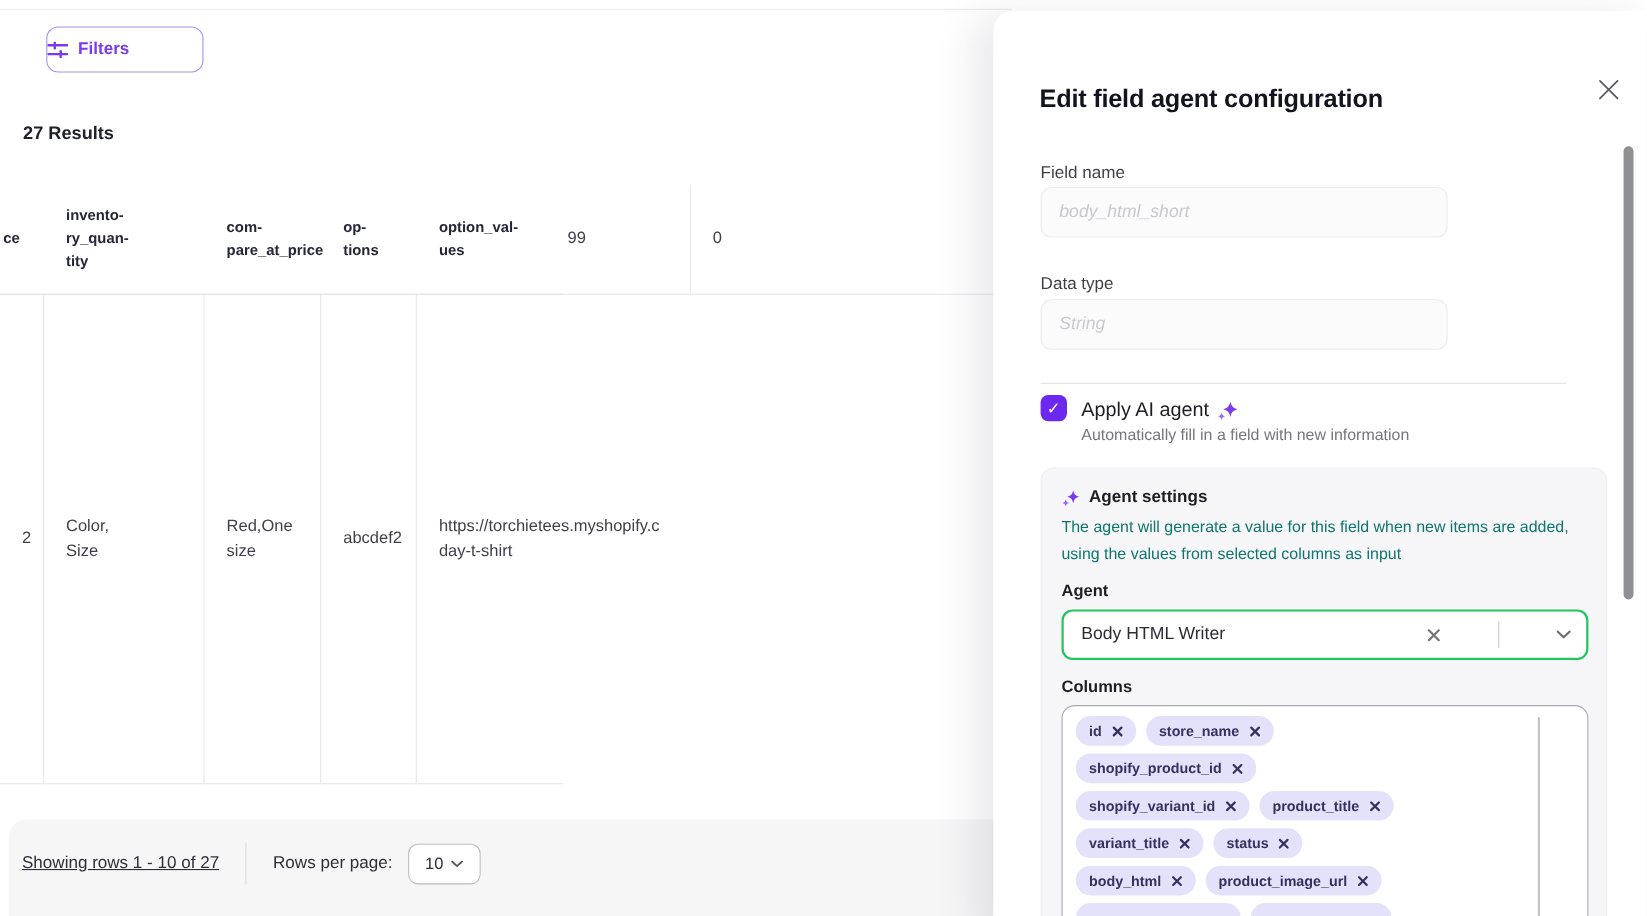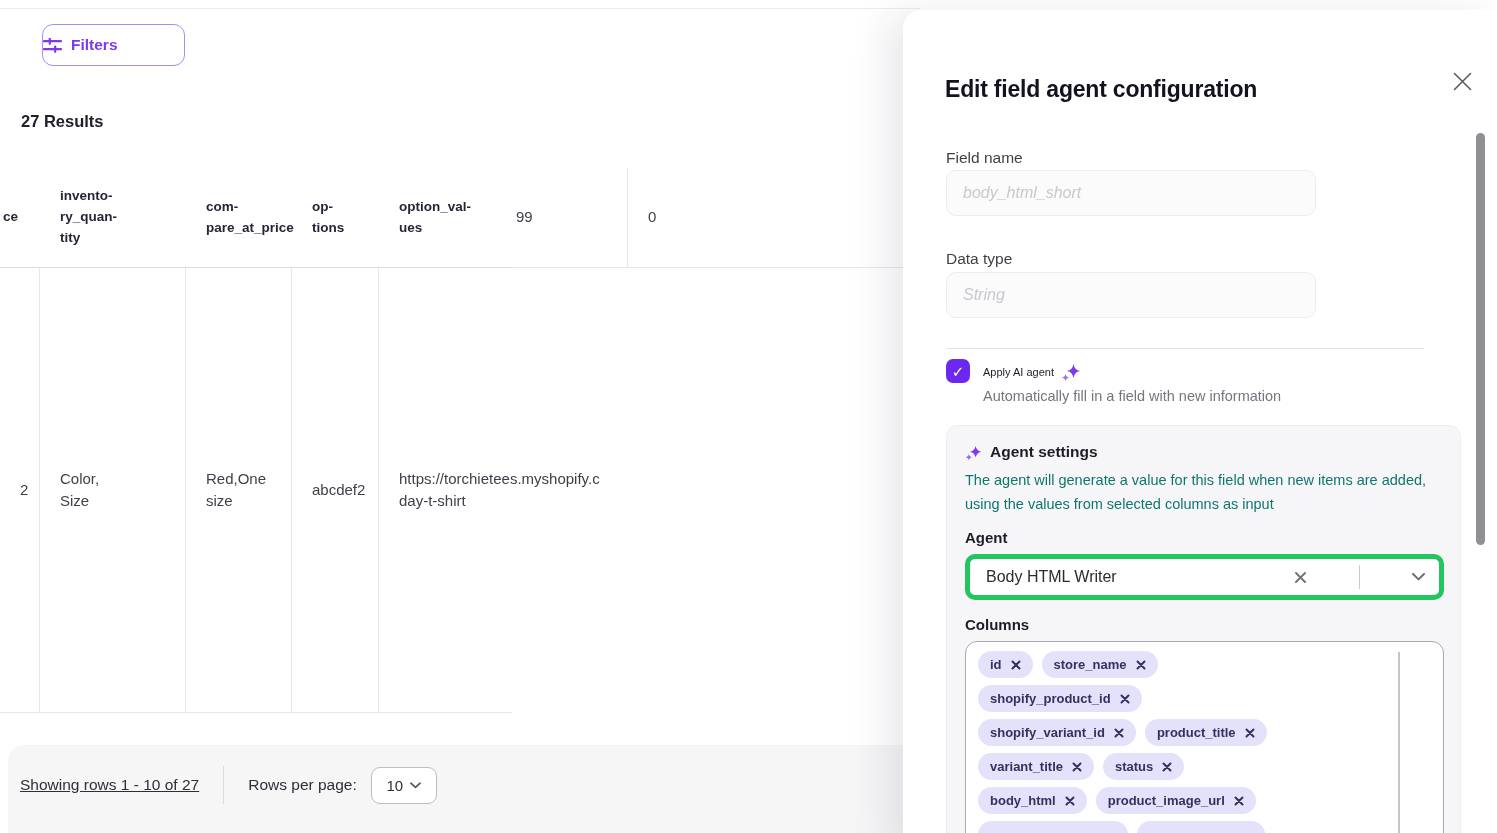--- a/index.html
+++ b/index.html
@@ -50,30 +50,30 @@
                background:#fbfbfc; border-radius:10px; padding:0 16px; font-size:16px; color:#6a6a72;
                font-family:"Liberation Sans","DejaVu Sans",sans-serif; outline:none; }
   .fld-input::placeholder { color:#c8c8cf; font-style:italic; opacity:1; }
 
   .divider { position:absolute; top:338px; left:43px; width:478px; height:1px; background:#e3e3e6; }
 
   .checkbox { position:absolute; top:349px; left:43px; width:24px; height:24px; background:#6d28f0;
               border-radius:7px; display:flex; align-items:center; justify-content:center; cursor:pointer; }
   .checkbox .tick { color:#fff; font-size:15px; font-weight:700; line-height:1; }
   .apply-row { position:absolute; top:352px; left:80px; display:flex; align-items:center; gap:7px; }
-  .apply-label { font-size:11px; font-weight:500; color:#1d1d28; }
+  .apply-label { font-size:18px; font-weight:500; color:#1d1d28; }
   .apply-desc { position:absolute; top:378px; left:80px; font-size:14.5px; color:#75757d; }
 
   .card { position:absolute; top:415px; left:43px; width:515px; height:435px; background:#f6f6f8;
           border:1px solid #eeeef1; border-radius:12px; padding:17px 18px; }
   .card-title-row { display:flex; align-items:center; gap:8px; }
   .card-title { font-size:15.5px; font-weight:700; color:#1d1d28; }
   .card-desc { margin-top:7px; font-size:14.5px; color:#0f766e; line-height:24px; width:470px; }
   .sec-label { margin-top:13px; font-size:15px; font-weight:700; color:#1d1d28; }
-  .agent-select { margin-top:8px; width:479px; height:46px; background:#fff; border:5px solid #22c55e;
+  .agent-select { margin-top:8px; width:479px; height:46px; background:#fff; border:2px solid #22c55e;
                   border-radius:10px; display:flex; align-items:center; padding:0 14px 0 16px; cursor:pointer;gap:40px; }
   .agent-value { flex:1; font-size:16px; color:#2b2b33; }
   .sel-div { width:1px; height:24px; background:#c9c9ce; margin:0 12px; }
   .columns-box { margin-top:8px; position:relative; width:479px; height:214px; background:#fff;
                  border:1px solid #a9a9b0; border-radius:12px; padding:9px 12px; overflow:hidden; }
   .pill-row { display:flex; gap:9px; margin-bottom:7px; }
   .pill { display:inline-flex; align-items:center; gap:9px; height:27px; padding:0 12px;
           background:#e4e1fb; border-radius:14px; }
   .pill-label { font-size:13px; font-weight:700; color:#34315f; }
   .pill-stub-a { width:150px; } .pill-stub-b { width:128px; }

